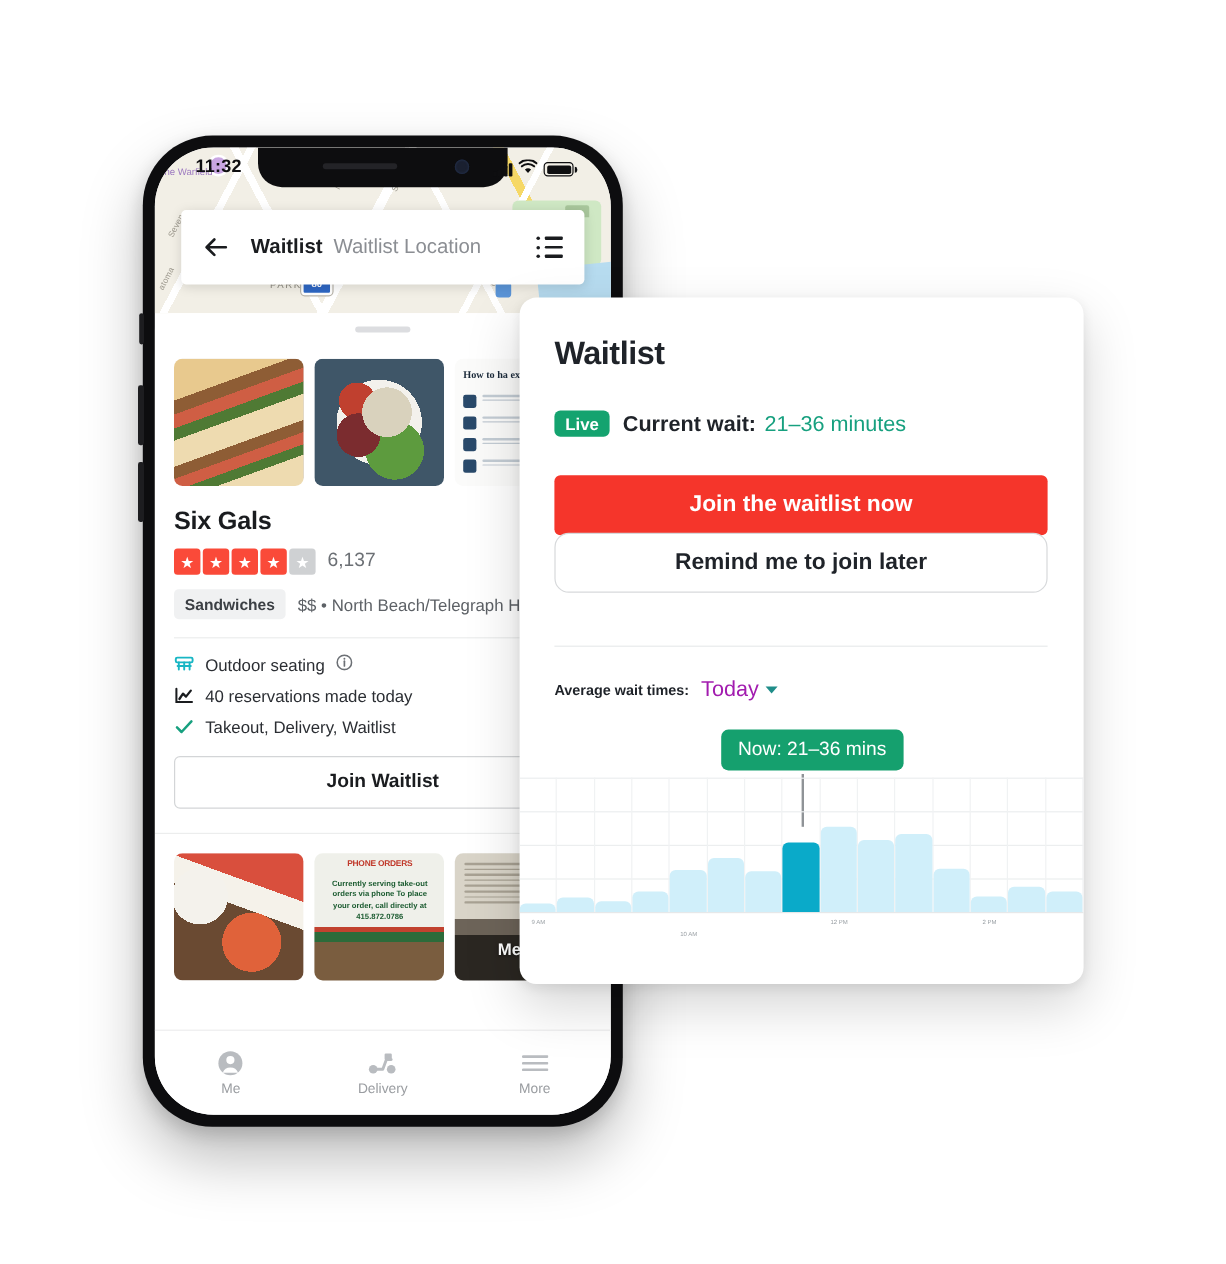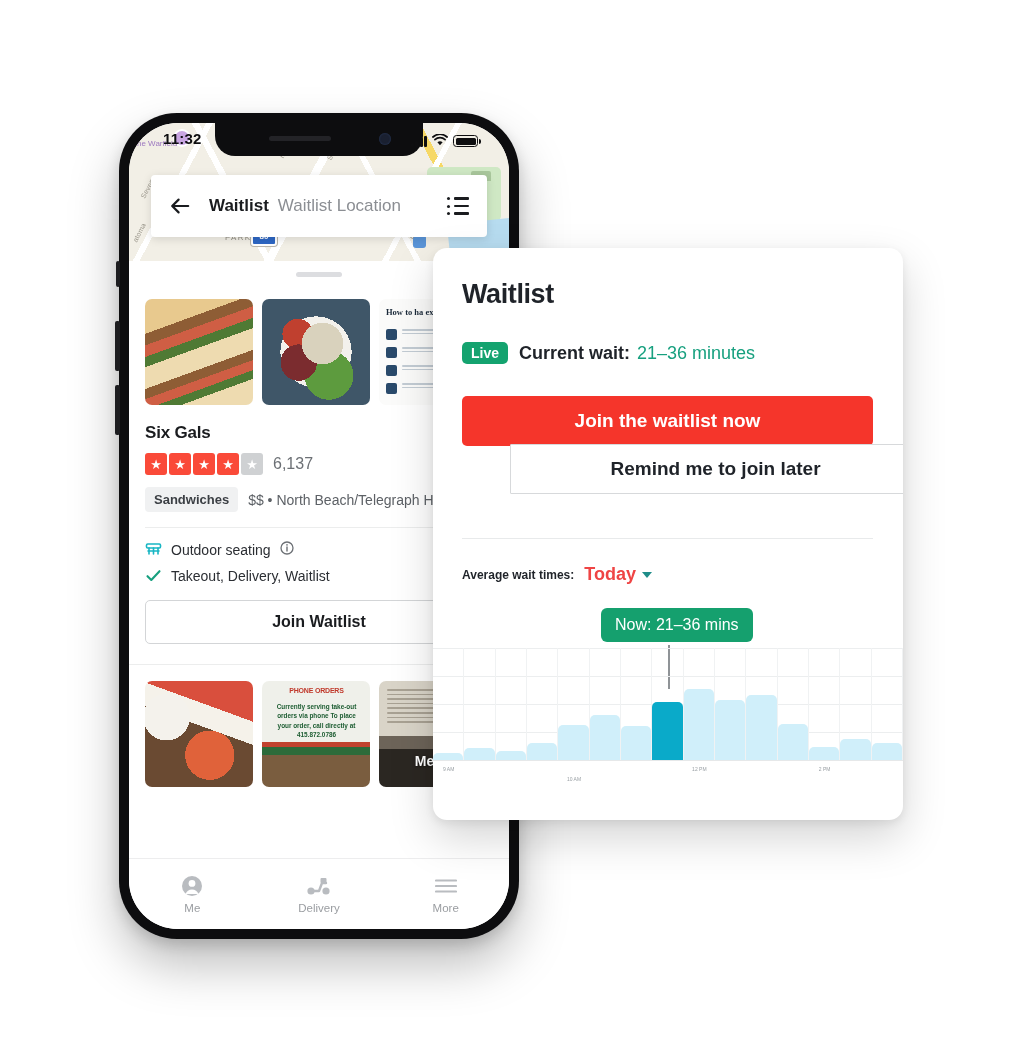--- a/index.html
+++ b/index.html
@@ -362,21 +362,21 @@
   .ph-menu .m-label {
     position: absolute; left: 0; right: 0; bottom: 18px;
     text-align: center;
     color: #fff; font-size: 14px; font-weight: bold;
     text-shadow: 0 1px 3px rgba(0,0,0,0.6);
   }
 
   
   #biz { padding: 18px 16px 0 16px; }
   #biz-name {
-    font-size: 17px; font-weight: bold; color: #1a1c1f;
+    font-size: 21px; font-weight: bold; color: #1a1c1f;
     letter-spacing: -0.2px;
   }
   #rating-row { display: flex; align-items: center; gap: 10px; margin-top: 10px; }
   .stars { display: flex; gap: 2px; }
   .star-box {
     width: 22px; height: 22px; border-radius: 3px;
     background: #fa4a39;
     display: flex; align-items: center; justify-content: center;
   }
   .star-box.off { background: #cfd1d3; }
@@ -471,36 +471,35 @@
     border-radius: 5px;
     display: flex; align-items: center; justify-content: center;
     color: #fff; font-size: 19px; font-weight: bold;
     box-sizing: border-box;
   }
   #remind-btn {
     position: absolute; left: 29px; top: 196px;
     width: 411px; height: 50px;
     background: #fff;
     border: 1px solid #d7d9db;
-    border-radius: 1px;
+    border-radius: 12px;
     display: flex; align-items: center; justify-content: center;
     color: #1f2329; font-size: 19px; font-weight: bold;
     box-sizing: border-box;
-    margin-left: 48px;
   }
   #wl-divider {
     position: absolute; left: 29px; top: 290px; width: 411px; height: 1px;
     background: #e8eaeb;
   }
   #avg-row {
     position: absolute; left: 29px; top: 316px;
     display: flex; align-items: center; gap: 10px;
   }
   #avg-label { font-size: 12px; font-weight: bold; color: #1f2329; }
-  #avg-period { font-size: 18px; color: #ef4444; font-weight: bold; }
+  #avg-period { font-size: 18px; color: #a21caf; font-weight: normal; }
   #avg-caret {
     width: 0; height: 0;
     border-left: 5px solid transparent;
     border-right: 5px solid transparent;
     border-top: 6px solid #1f8d89;
     margin-left: -4px;
   }
 
   
   #chart {
@@ -735,20 +734,29 @@
             <svg width="14" height="14" viewBox="0 0 14 14">
                 <circle cx="7" cy="7" r="6" stroke="#6c7075" stroke-width="1.3" fill="none"></circle>
                 <path d="M7 6v4" stroke="#6c7075" stroke-width="1.4" stroke-linecap="round"></path>
                 <circle cx="7" cy="3.9" r="0.8" fill="#6c7075"></circle>
               </svg>
           </span>
         </div>
         <div class="attr">
           <span class="aico">
             <svg width="17" height="17" viewBox="0 0 17 17">
+                <path d="M2 3v11h13" stroke="#1a1c1f" stroke-width="1.7" fill="none" stroke-linecap="round"></path>
+                <path d="M4.5 11.5 7.5 7l2.5 2.5L14 4.5" stroke="#1a1c1f" stroke-width="1.9" fill="none" stroke-linecap="round" stroke-linejoin="round"></path>
+              </svg>
+          </span>
+          <span>40 reservations made today</span>
+        </div>
+        <div class="attr">
+          <span class="aico">
+            <svg width="17" height="17" viewBox="0 0 17 17">
                 <path d="M2.5 9.2 6.3 13 14.5 4.2" stroke="#17a07f" stroke-width="2.1" fill="none" stroke-linecap="round" stroke-linejoin="round"></path>
               </svg>
           </span>
           <span>Takeout, Delivery, Waitlist</span>
         </div>
       </div>
 
       <div id="join-waitlist-btn">Join Waitlist</div>
 
       <div id="divider2"></div>

